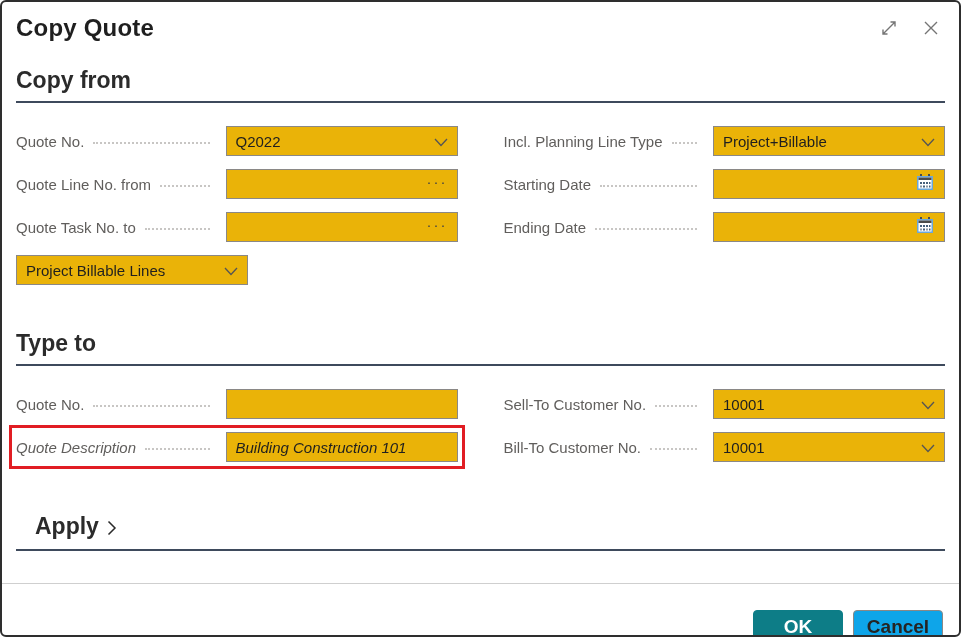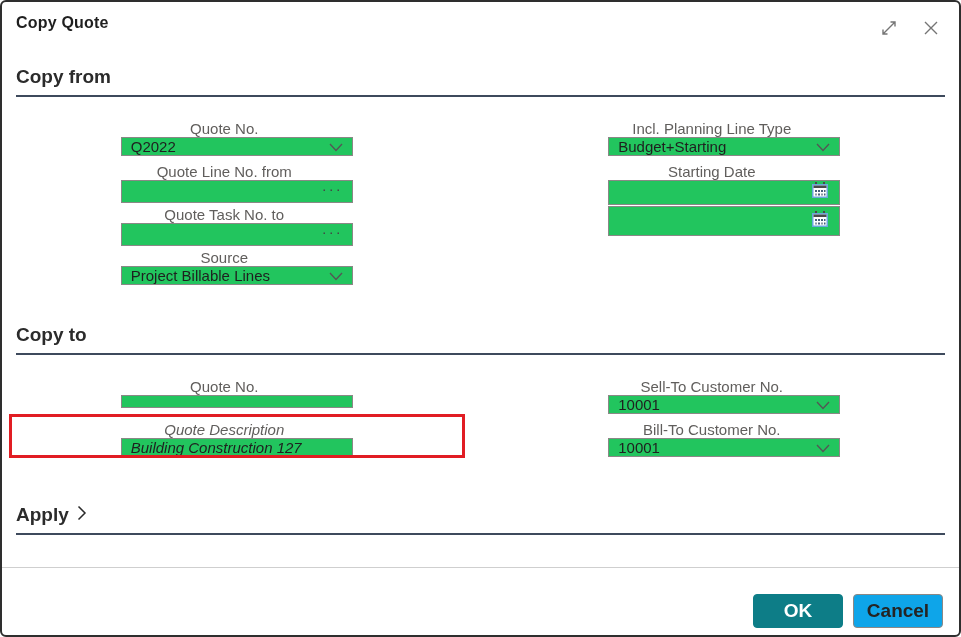--- a/index.html
+++ b/index.html
@@ -25,57 +25,56 @@
   }
 
   
   .dlg-header {
     display: flex;
     align-items: flex-start;
     justify-content: space-between;
     padding: 12px 16px 0 14px;
   }
   .dlg-title {
-    font-size: 16px;
+    font-size: 24px;
     font-weight: bold;
     color: var(--text-dark);
     letter-spacing: 0.2px;
   }
   .dlg-header-icons { display: flex; gap: 18px; margin-top: 3px; }
   .icon-btn {
     width: 24px; height: 24px;
     display: flex; align-items: center; justify-content: center;
     cursor: pointer; background: transparent; border: none; padding: 0;
   }
 
   
   .section { padding: 0 14px; }
   .section-head {
-    display: flex; align-items: flex-end; gap: 8px;
-    font-size: 19px; font-weight: bold; color: #2b2b2b;
+    display: flex; align-items: flex-start; gap: 8px;
+    font-size: 23px; font-weight: bold; color: #2b2b2b;
   }
   .section-rule { height: 2px; background: var(--section-line); margin: 7px 14px 0 14px; }
   .head-copy-from { margin-top: 25px; }
   .head-copy-to   { margin-top: 32px; }
-  .head-apply     { margin-top: 38px; }
+  .head-apply     { margin-top: 38px; margin-left: 19px; }
 
   .fields {
     display: flex;
     gap: 46px;
     padding: 0 14px;
     margin-top: 23px;
   }
   .col { flex: 1; min-width: 0; }
 
   .field-row {
     display: flex;
     align-items: center;
     height: 30px;
     margin-bottom: 13px;
-    flex-direction: column;
   }
   .label-wrap {
     flex: 1;
     display: flex;
     align-items: center;
     margin-right: 12px;
     min-width: 0;
   }
   .field-label {
     font-size: 15px;
@@ -85,21 +84,21 @@
   .leader {
     flex: 1;
     height: 0;
     border-bottom: 2px dotted #c8c6c4;
     margin: 4px 4px 0 9px;
   }
   .control {
     width: 232px;
     height: 30px;
     border: 1px solid var(--field-border);
-    background: #22c55e;
+    background: #eab308;
     display: flex;
     align-items: center;
     padding: 0 9px;
     font-size: 15px;
     color: var(--text-dark);
     cursor: text;
   }
   .control .value { flex: 1; white-space: nowrap; overflow: hidden; }
   .control .ellipsis {
     font-size: 15px; color: #444; letter-spacing: 2px;
@@ -208,44 +207,40 @@
           <span class="field-label">Quote Task No. to</span>
           <span class="leader"></span>
         </div>
         <div class="control">
           <span class="value"></span>
           <span class="ellipsis">···</span>
         </div>
       </div>
 
       <div class="field-row">
-        <div class="label-wrap">
-          <span class="field-label">Source</span>
-          <span class="leader"></span>
-        </div>
         <div class="control">
           <span class="value">Project Billable Lines</span>
           <span class="chev-icon">
             <svg width="14" height="9" viewBox="0 0 14 9">
                 <path d="M1 1 L7 7.5 L13 1" stroke="#555" stroke-width="1.3" fill="none"></path>
               </svg>
           </span>
         </div>
       </div>
 
     </div>
     <div class="col">
 
       <div class="field-row">
         <div class="label-wrap">
           <span class="field-label">Incl. Planning Line Type</span>
           <span class="leader"></span>
         </div>
         <div class="control">
-          <span class="value">Budget+Starting</span>
+          <span class="value">Project+Billable</span>
           <span class="chev-icon">
             <svg width="14" height="9" viewBox="0 0 14 9">
                 <path d="M1 1 L7 7.5 L13 1" stroke="#555" stroke-width="1.3" fill="none"></path>
               </svg>
           </span>
         </div>
       </div>
 
       <div class="field-row">
         <div class="label-wrap">
@@ -269,20 +264,24 @@
                   <rect x="8" y="12.5" width="2" height="2"></rect>
                   <rect x="11" y="12.5" width="2" height="2" fill="#8a97a5"></rect>
                   <rect x="14" y="12.5" width="1.5" height="2"></rect>
               </g>
             </svg>
           </span>
         </div>
       </div>
 
       <div class="field-row">
+        <div class="label-wrap">
+          <span class="field-label">Ending Date</span>
+          <span class="leader"></span>
+        </div>
         <div class="control">
           <span class="value"></span>
           <span class="cal-icon">
             <svg width="20" height="20" viewBox="0 0 20 20">
               <rect x="5" y="1" width="2" height="4" fill="#4a4a4a"></rect>
               <rect x="13" y="1" width="2" height="4" fill="#4a4a4a"></rect>
               <rect x="2.75" y="3.75" width="14.5" height="12.5" fill="#ffffff" stroke="#6aa7dc" stroke-width="1.5"></rect>
               <rect x="3.5" y="4.5" width="13" height="2.5" fill="#4a4a4a"></rect>
               <g fill="#46607c">
                 <rect x="5" y="9" width="2" height="2"></rect>
@@ -296,21 +295,21 @@
               </g>
             </svg>
           </span>
         </div>
       </div>
 
     </div>
   </div>
 
   <div class="section-head section head-copy-to">
-    <span>Copy to</span>
+    <span>Type to</span>
   </div>
   <div class="section-rule"></div>
 
   <div class="fields">
     <div class="col">
 
       <div class="field-row">
         <div class="label-wrap">
           <span class="field-label">Quote No.</span>
           <span class="leader"></span>
@@ -319,21 +318,21 @@
           <span class="value"></span>
         </div>
       </div>
 
       <div class="field-row highlight-row">
         <div class="label-wrap">
           <span class="field-label">Quote Description</span>
           <span class="leader"></span>
         </div>
         <div class="control">
-          <span class="value">Building Construction 127</span>
+          <span class="value">Building Construction 101</span>
         </div>
       </div>
 
     </div>
     <div class="col">
 
       <div class="field-row">
         <div class="label-wrap">
           <span class="field-label">Sell-To Customer No.</span>
           <span class="leader"></span>

